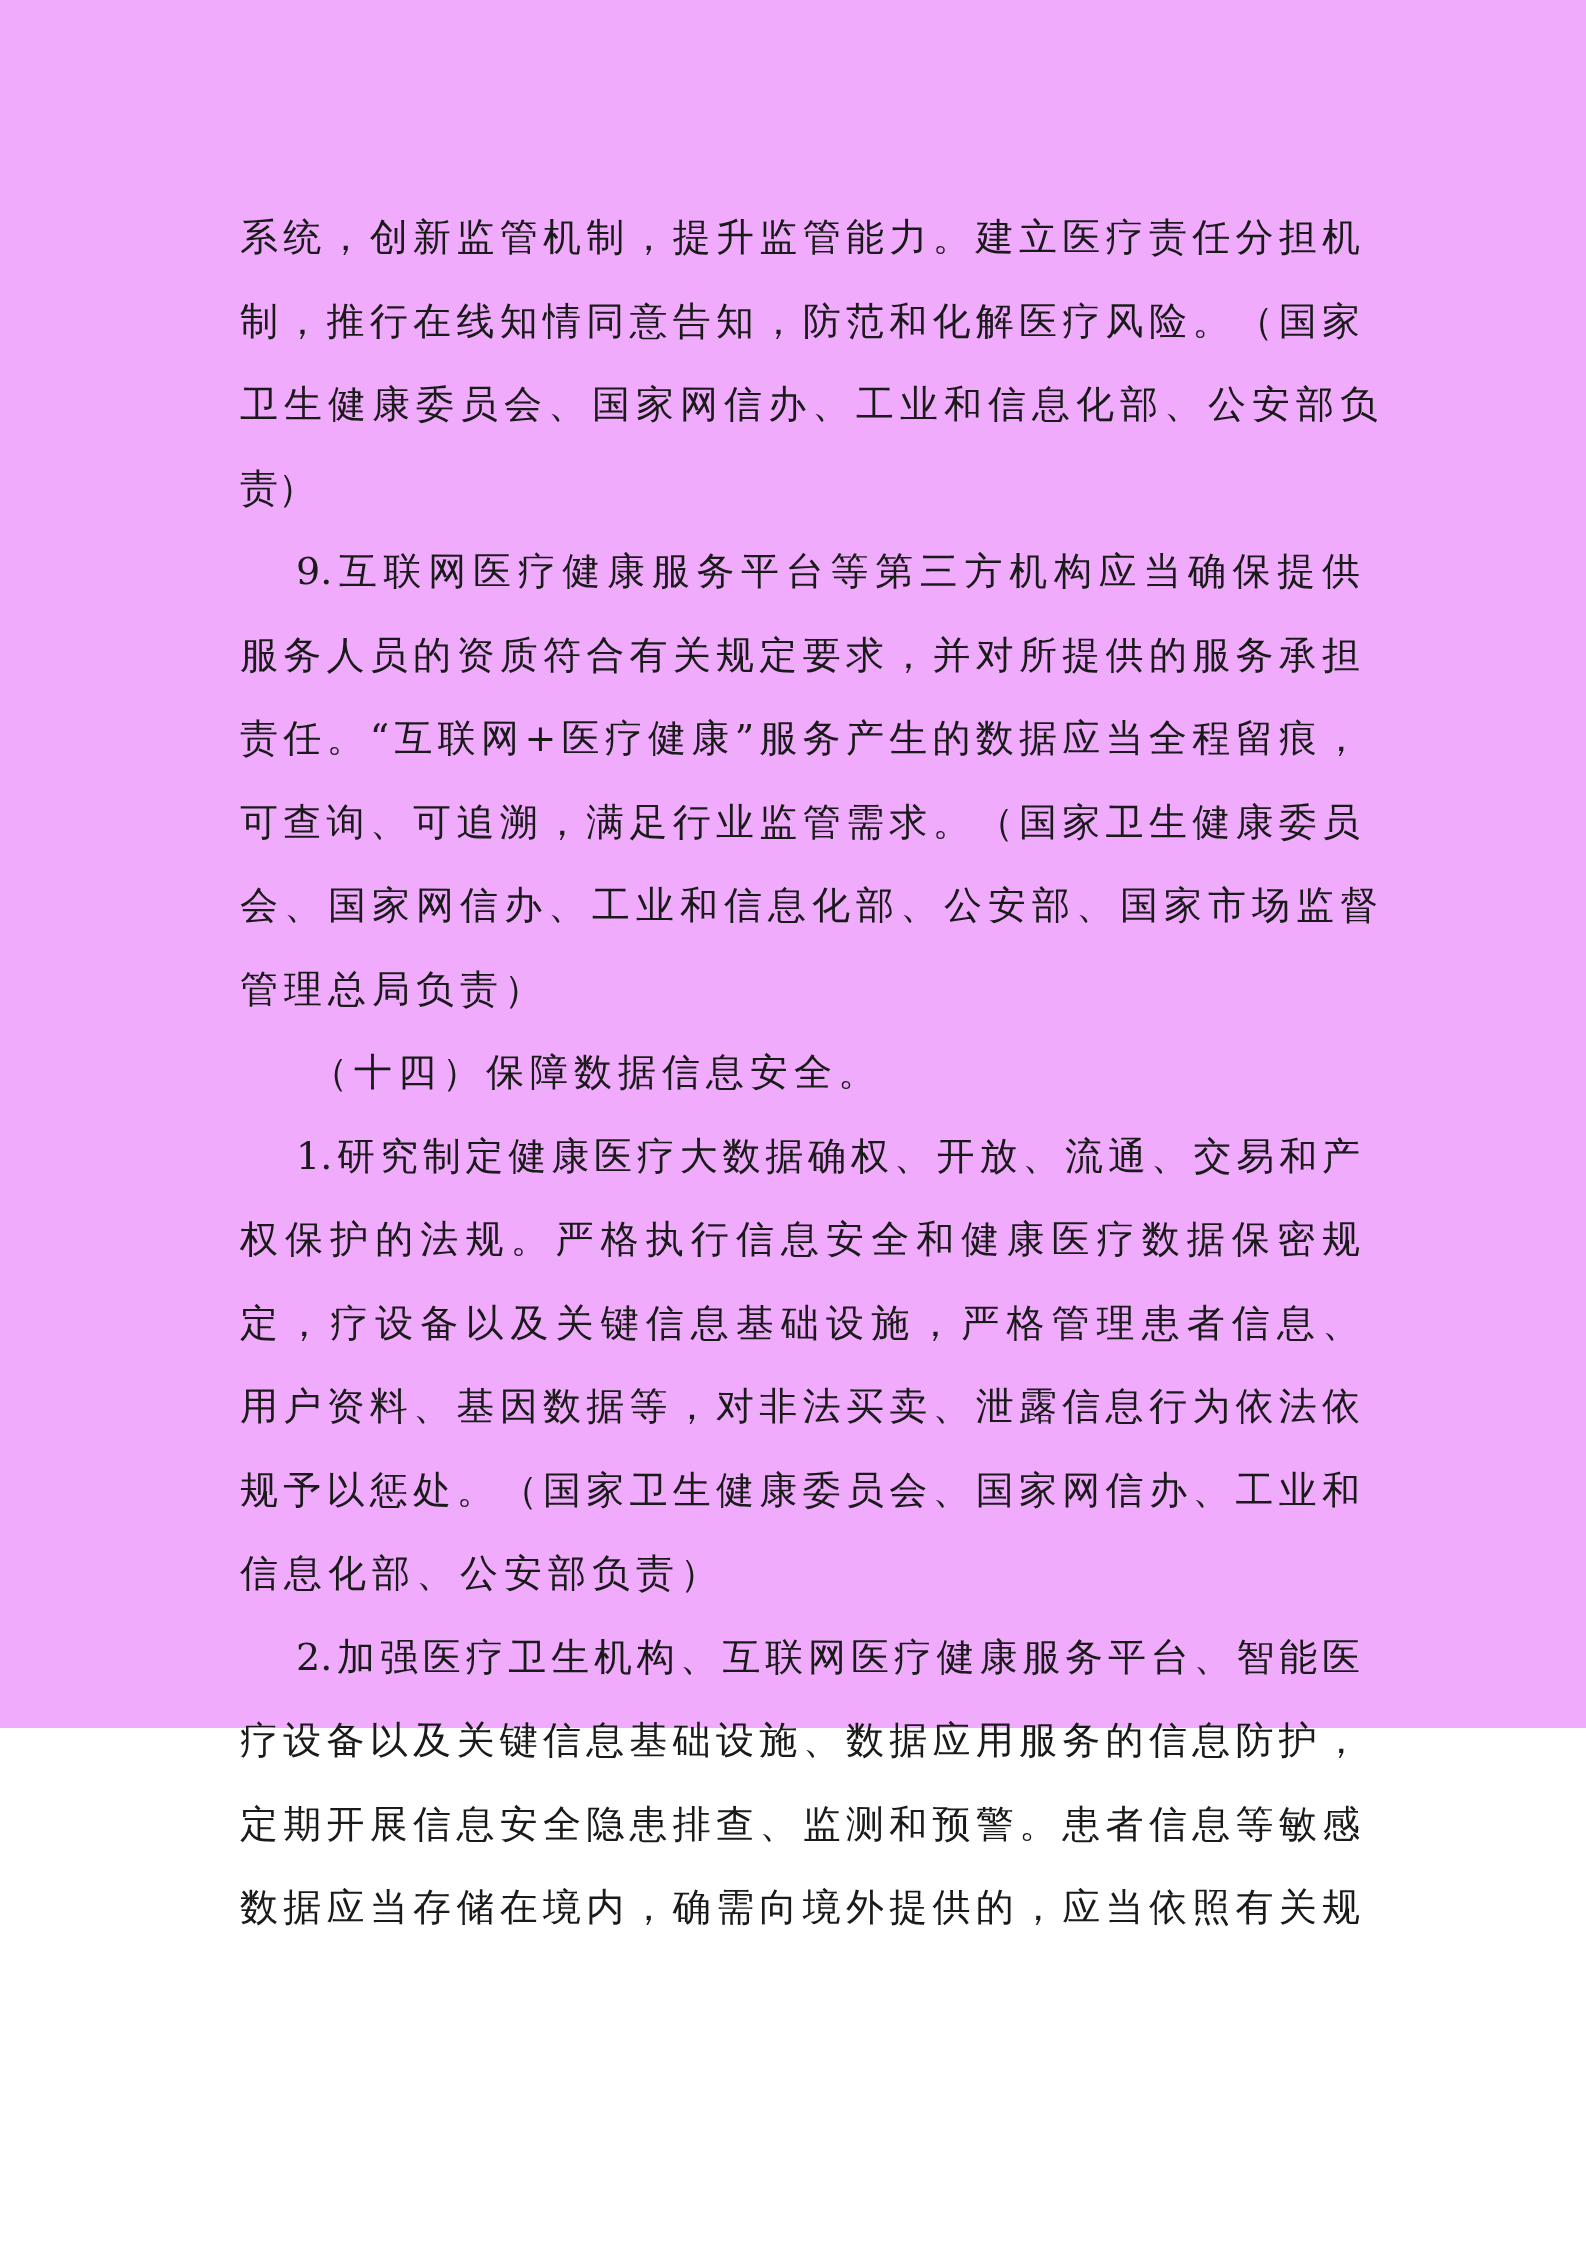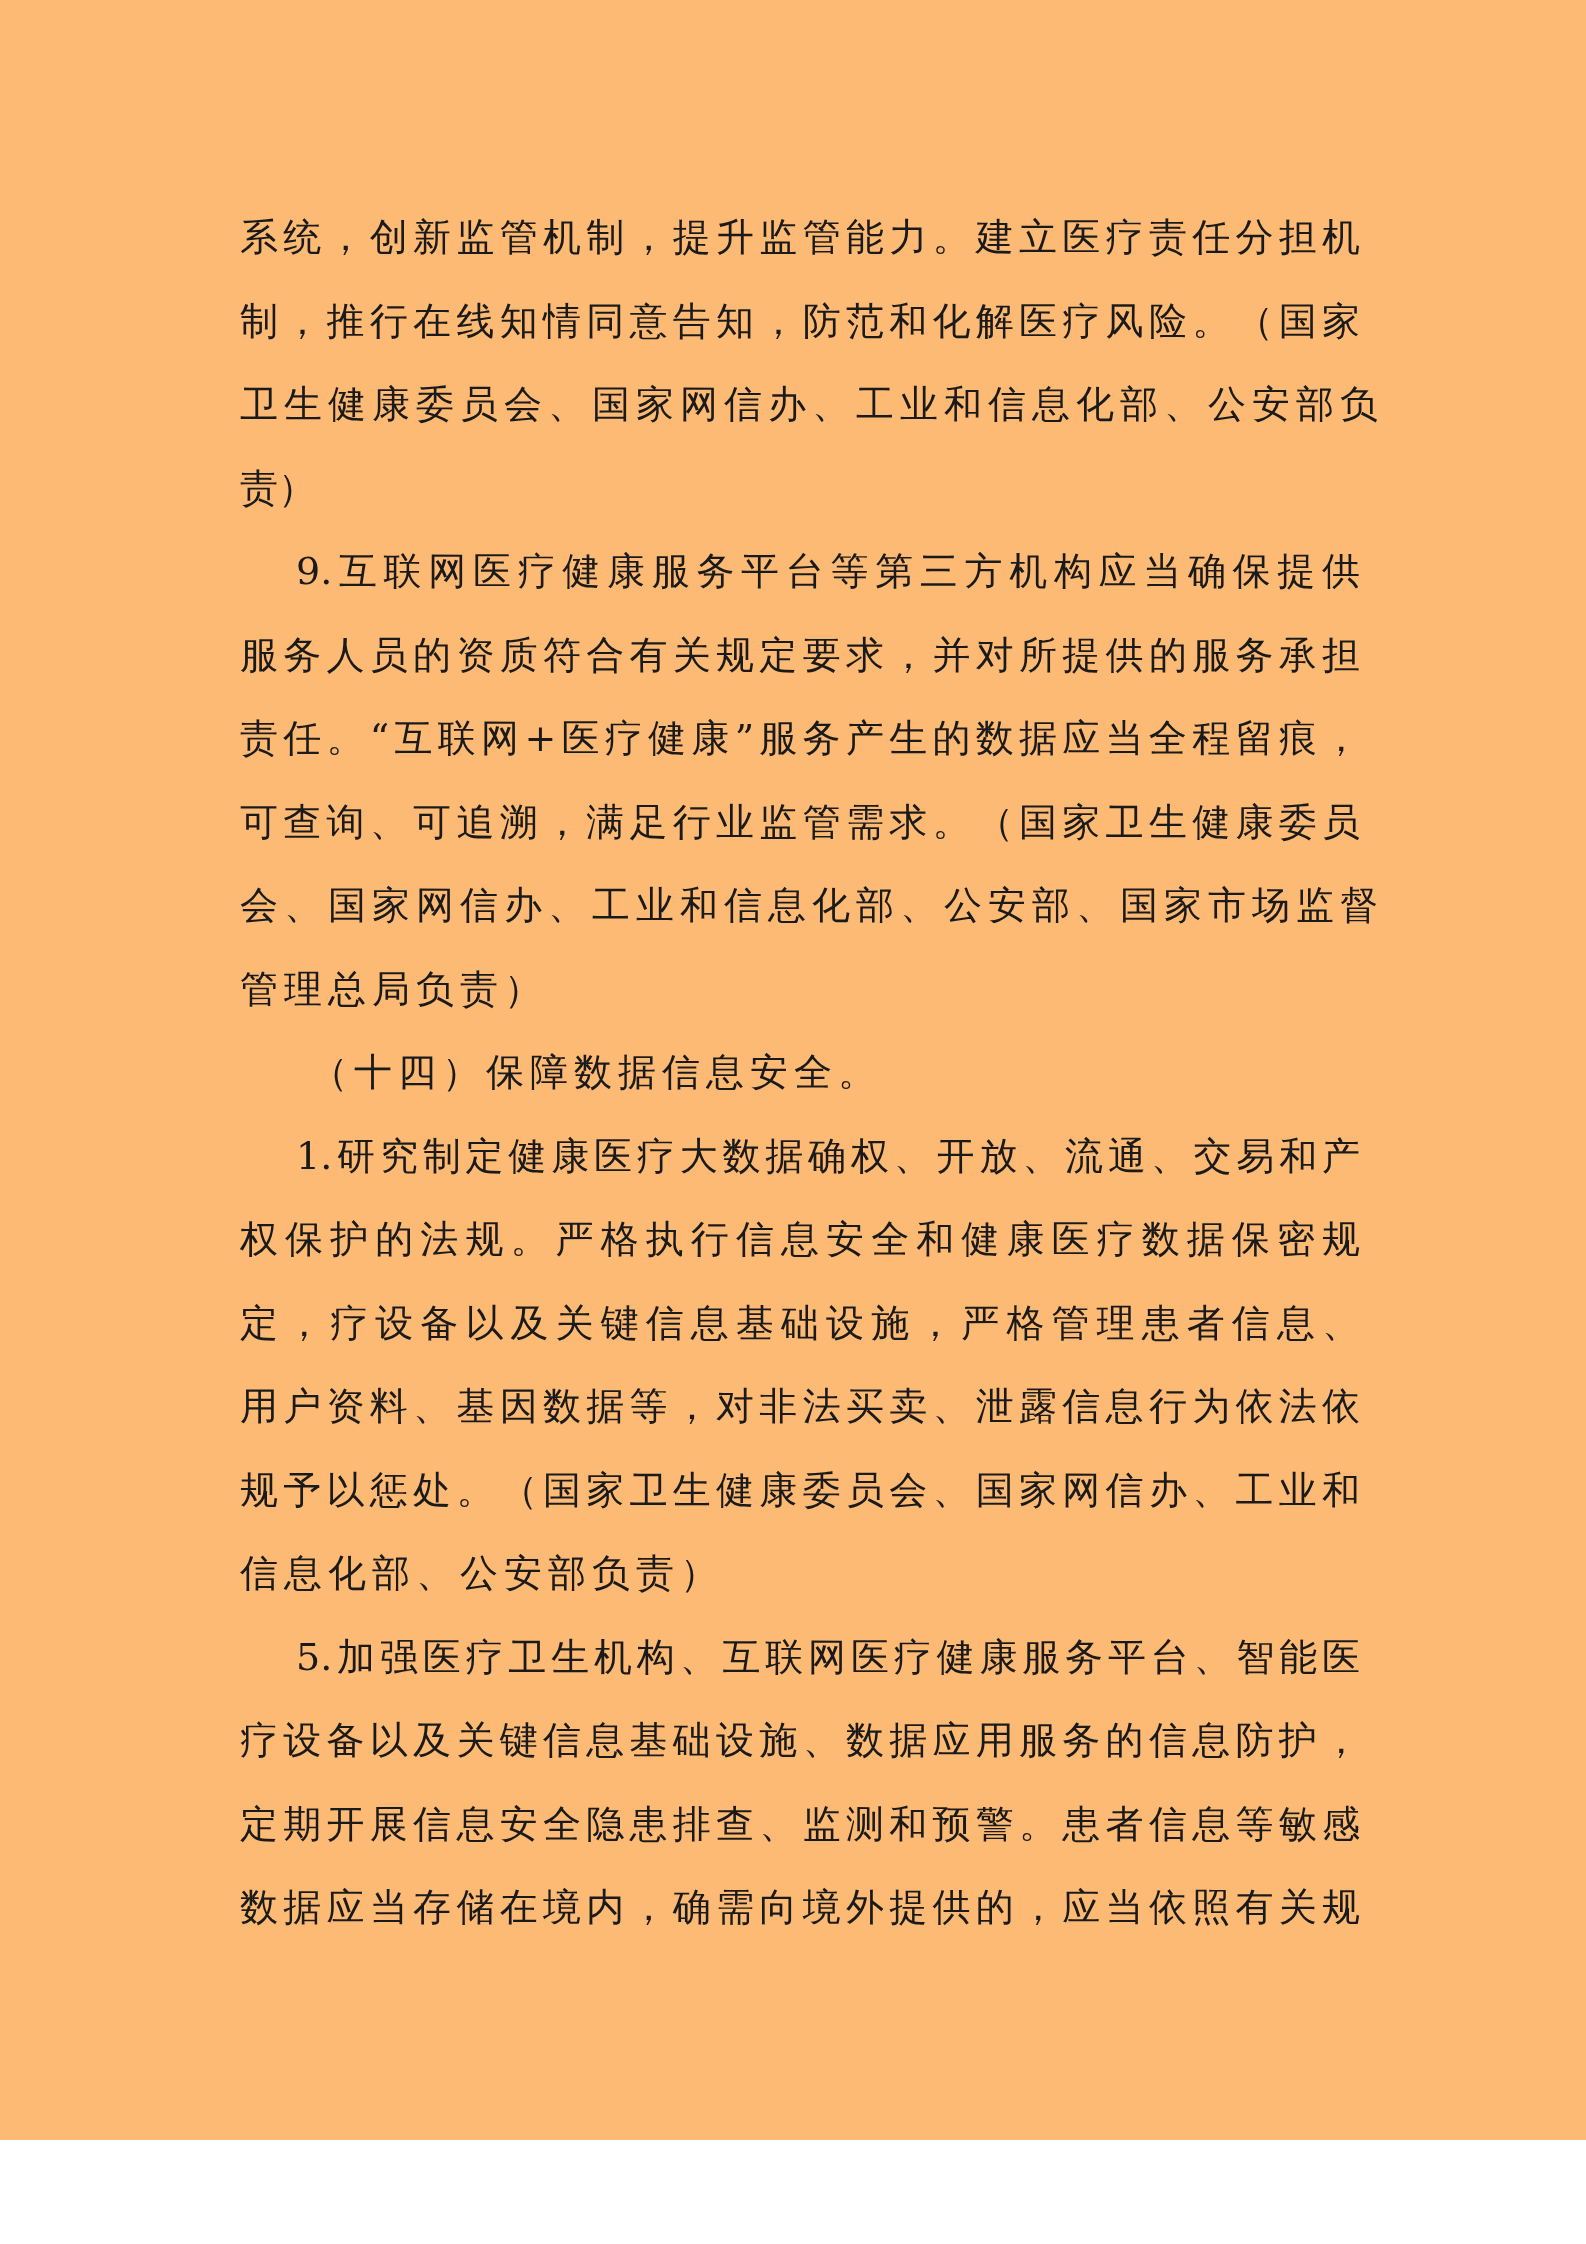--- a/index.html
+++ b/index.html
@@ -11,22 +11,22 @@
       width: 1586px;
       height: 2244px;
       position: relative;
       overflow: hidden;
     }
     .page {
       position: absolute;
       left: 0;
       top: 0;
       width: 1586px;
-      height: 2140px;
-      background: #fdba74;
+      height: 1728px;
+      background: #f0abfc;
     }
     .text-block {
       position: absolute;
       left: 240px;
       top: 196px;
       width: 1120px;
       color: #1a1a1a;
       font-family: "DejaVu Serif", "Liberation Serif", serif;
       font-size: 38px;
       line-height: 83.5px;
@@ -81,20 +81,20 @@
     <div>
       <span class="line indent">1.研究制定健康医疗大数据确权、开放、流通、交易和产</span>
       <span class="line">权保护的法规。严格执行信息安全和健康医疗数据保密规</span>
       <span class="line">定，疗设备以及关键信息基础设施，严格管理患者信息、</span>
       <span class="line">用户资料、基因数据等，对非法买卖、泄露信息行为依法依</span>
       <span class="line">规予以惩处。（国家卫生健康委员会、国家网信办、工业和</span>
       <span class="line last kaiti">信息化部、公安部负责）</span>
     </div>
 
     <div>
-      <span class="line indent">5.加强医疗卫生机构、互联网医疗健康服务平台、智能医</span>
+      <span class="line indent">2.加强医疗卫生机构、互联网医疗健康服务平台、智能医</span>
       <span class="line">疗设备以及关键信息基础设施、数据应用服务的信息防护，</span>
       <span class="line">定期开展信息安全隐患排查、监测和预警。患者信息等敏感</span>
       <span class="line">数据应当存储在境内，确需向境外提供的，应当依照有关规</span>
     </div>
 
   </div>
 </div>
 
 </body></html>

